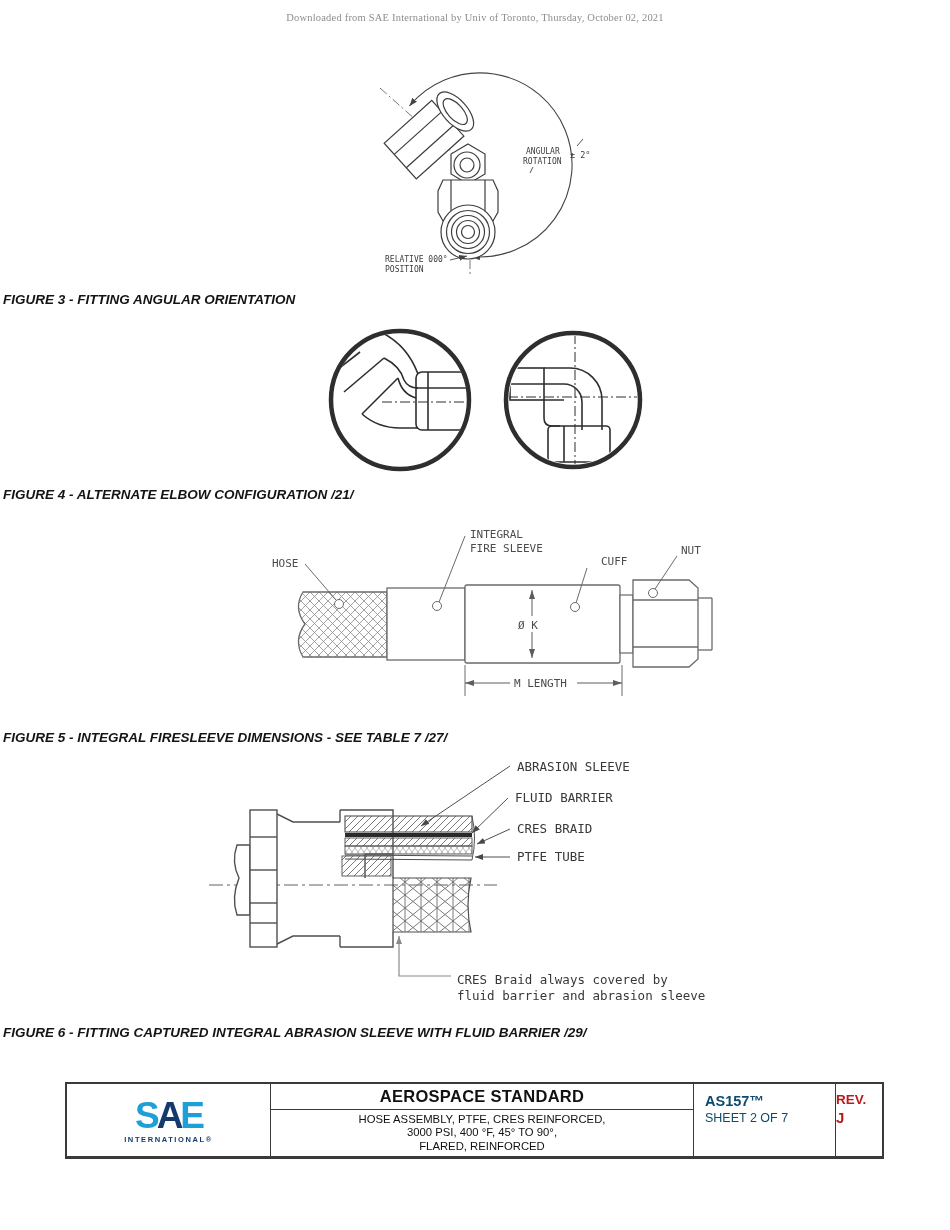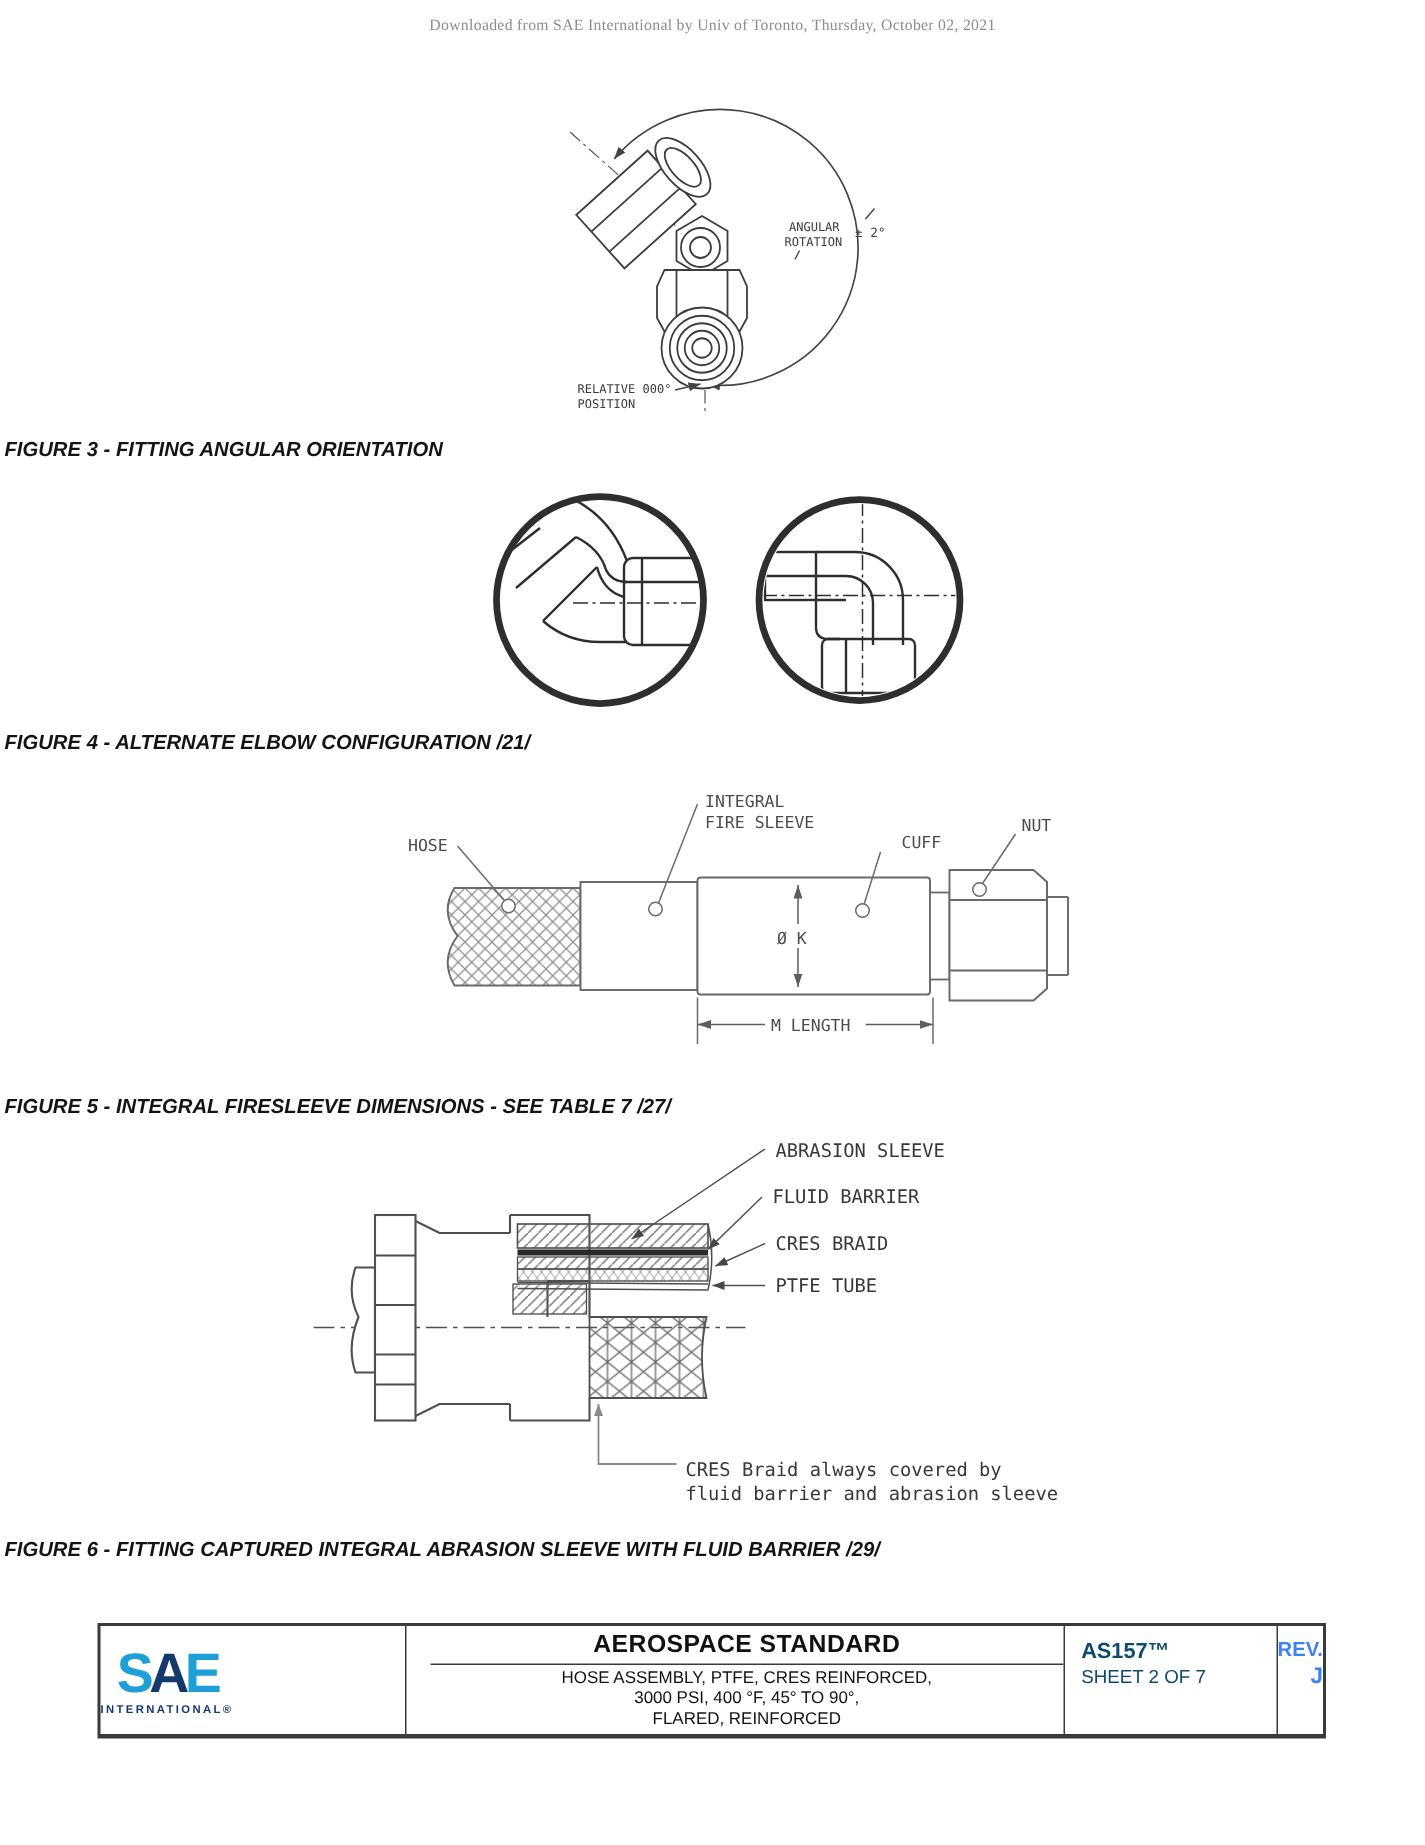--- a/index.html
+++ b/index.html
@@ -8,32 +8,32 @@
   .header-note{position:absolute;top:12px;left:0;width:950px;text-align:center;
         font-family:"Liberation Serif",serif;font-size:10.5px;color:#8d8d8d;letter-spacing:.2px;}
   .caption{position:absolute;left:3px;width:950px;
         font-family:"Liberation Sans",sans-serif;font-style:italic;font-weight:bold;
         font-size:13.5px;color:#141414;}
   .fig{position:absolute;}
   svg text.draw{font-family:"DejaVu Sans Mono",monospace;}
   
   .titleblock{position:absolute;left:65px;top:1082px;width:815px;height:72px;
         border:2px solid #3a3a3a;border-bottom-width:3px;display:flex;background:#fff;}
-  .tb-logo-cell{width:203px;display:flex;align-items:center;}
+  .tb-logo-cell{width:203px;display:flex;align-items:center;justify-content:center;}
   .tb-mid-cell{width:422px;border-left:1.5px solid #3a3a3a;border-right:1.5px solid #3a3a3a;
-        display:flex;flex-direction:column;padding-left:16px;}
+        display:flex;flex-direction:column;}
   .tb-mid-head{height:25px;display:flex;align-items:center;justify-content:center;
         border-bottom:1.5px solid #3a3a3a;font-weight:bold;font-size:16.5px;color:#111;
         letter-spacing:.3px;}
   .tb-mid-desc{flex:1;display:flex;flex-direction:column;align-items:center;justify-content:center;
         font-size:11.3px;color:#111;line-height:13.5px;}
   .tb-doc-cell{width:141px;padding:9px 0 0 11px;box-sizing:border-box;color:#0c4a6e;}
   .tb-doc-number{font-weight:bold;font-size:14.5px;}
   .tb-doc-sheet{font-size:12.5px;margin-top:2px;}
-  .tb-rev-cell{flex:1;border-left:1.5px solid #3a3a3a;text-align:right;padding-top:8px;color:#3b82f6;}
+  .tb-rev-cell{flex:1;border-left:1.5px solid #3a3a3a;text-align:left;padding-top:8px;color:#b91c1c;}
   .tb-rev-label{font-weight:bold;font-size:13.5px;}
   .tb-rev-value{font-weight:bold;font-size:15px;margin-top:2px;}
   
   .sae-logo{text-align:center;line-height:1;}
   .sae-letters{font-weight:800;font-size:37px;letter-spacing:-3px;
         font-family:"Liberation Sans",sans-serif;}
   .sae-s,.sae-e{color:#1f9fd8;}
   .sae-a{color:#16396d;}
   .sae-sub{margin-top:2px;font-size:7.5px;font-weight:bold;letter-spacing:1.6px;color:#16396d;}
 </style>

